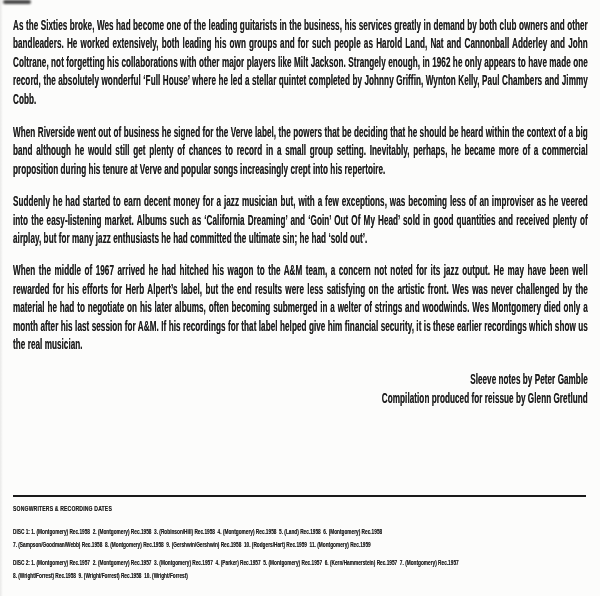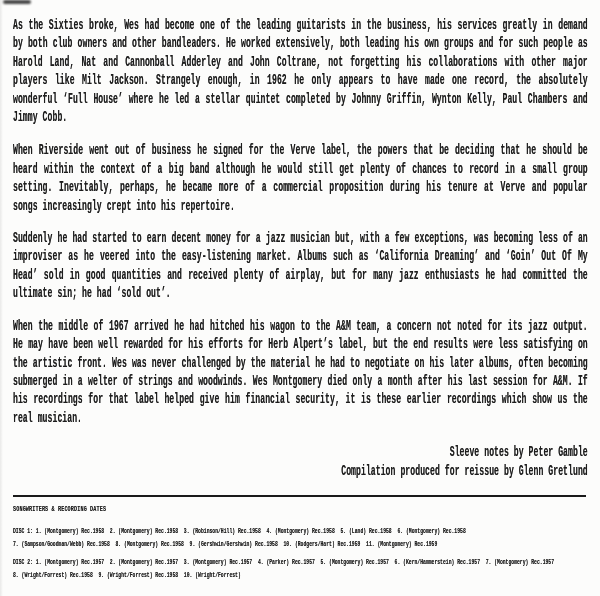--- a/index.html
+++ b/index.html
@@ -6,21 +6,21 @@
     margin: 0;
     padding: 0;
     background: #ffffff;
   }
   .page {
     position: relative;
     width: 600px;
     height: 596px;
     background: #fcfcfb;
     overflow: hidden;
-    font-family: Liberation Mono, monospace;
+    font-family: Liberation Sans, sans-serif;
   }
   
   .edge-shadow {
     position: absolute;
     left: 0; top: 0;
     width: 3px; height: 100%;
     background: linear-gradient(to right, rgba(0,0,0,0.08), rgba(0,0,0,0));
   }
   
   .smudge {

